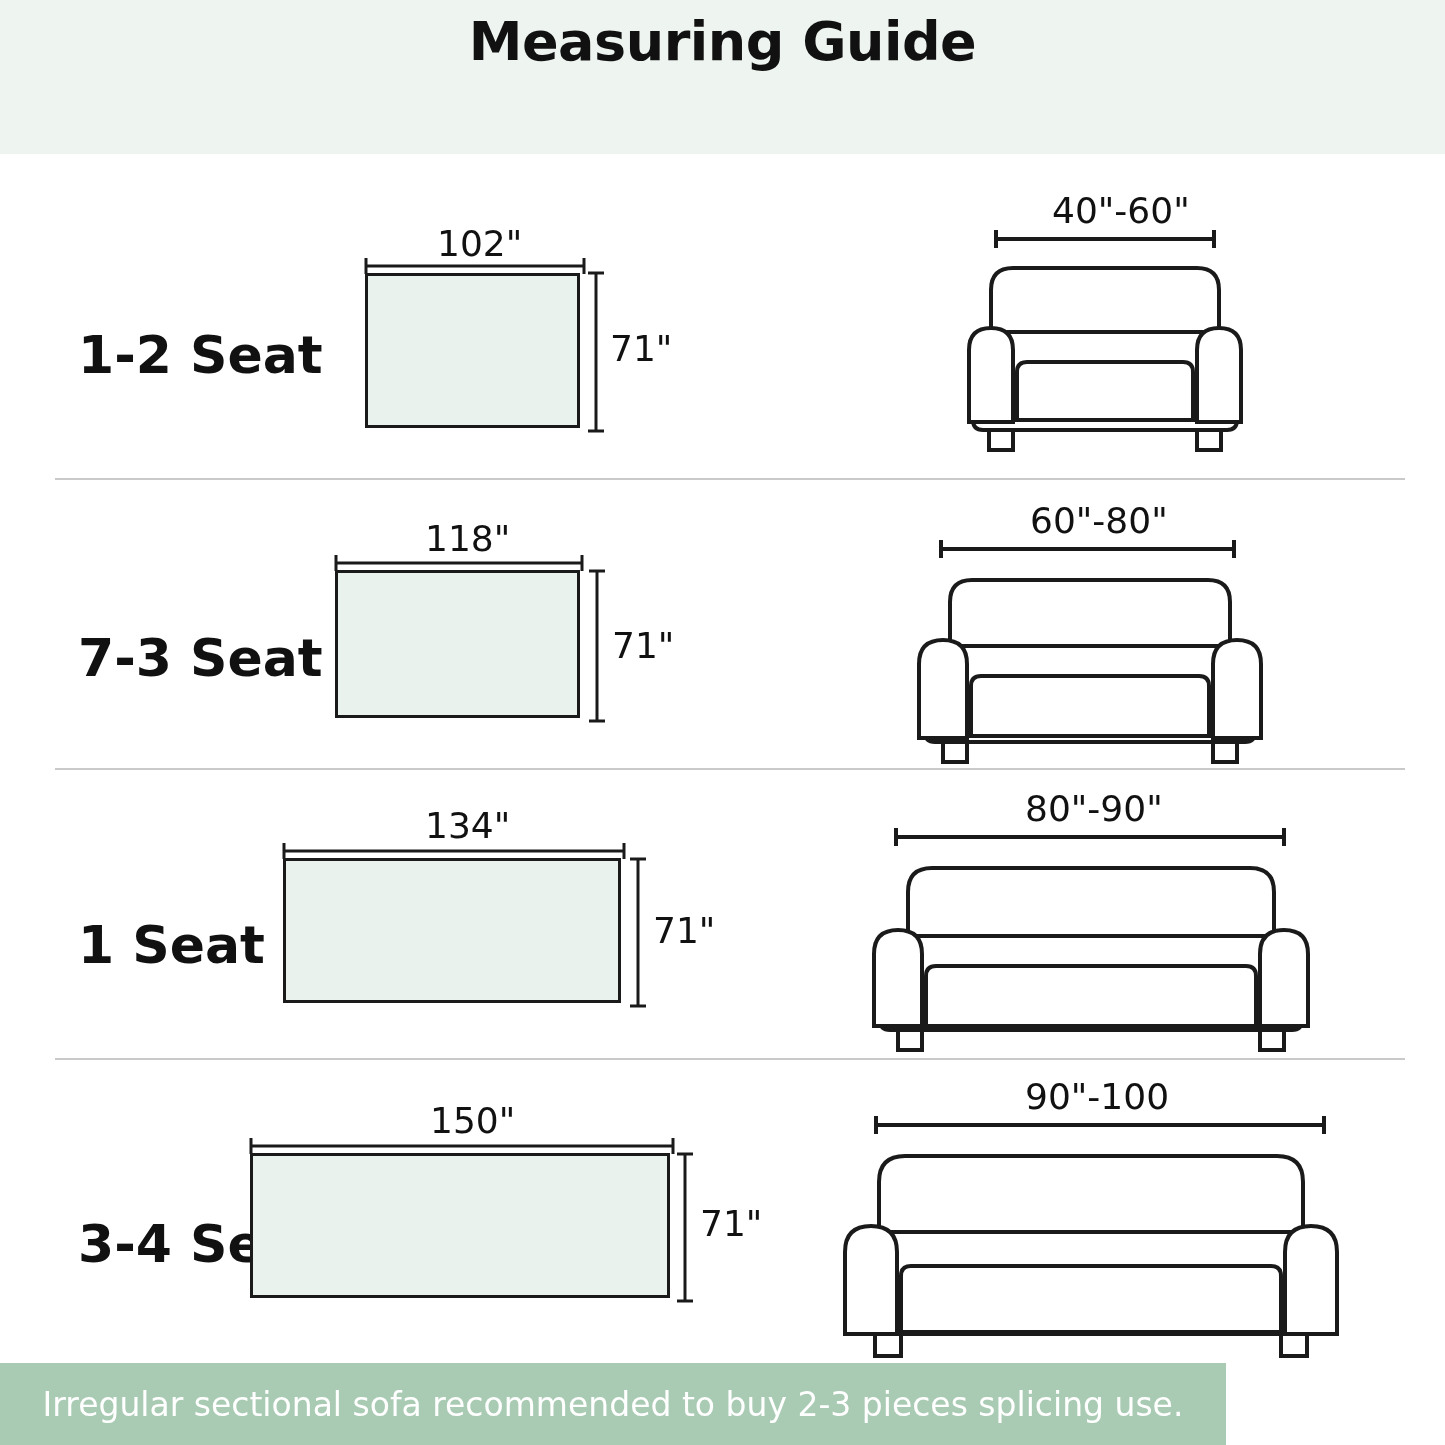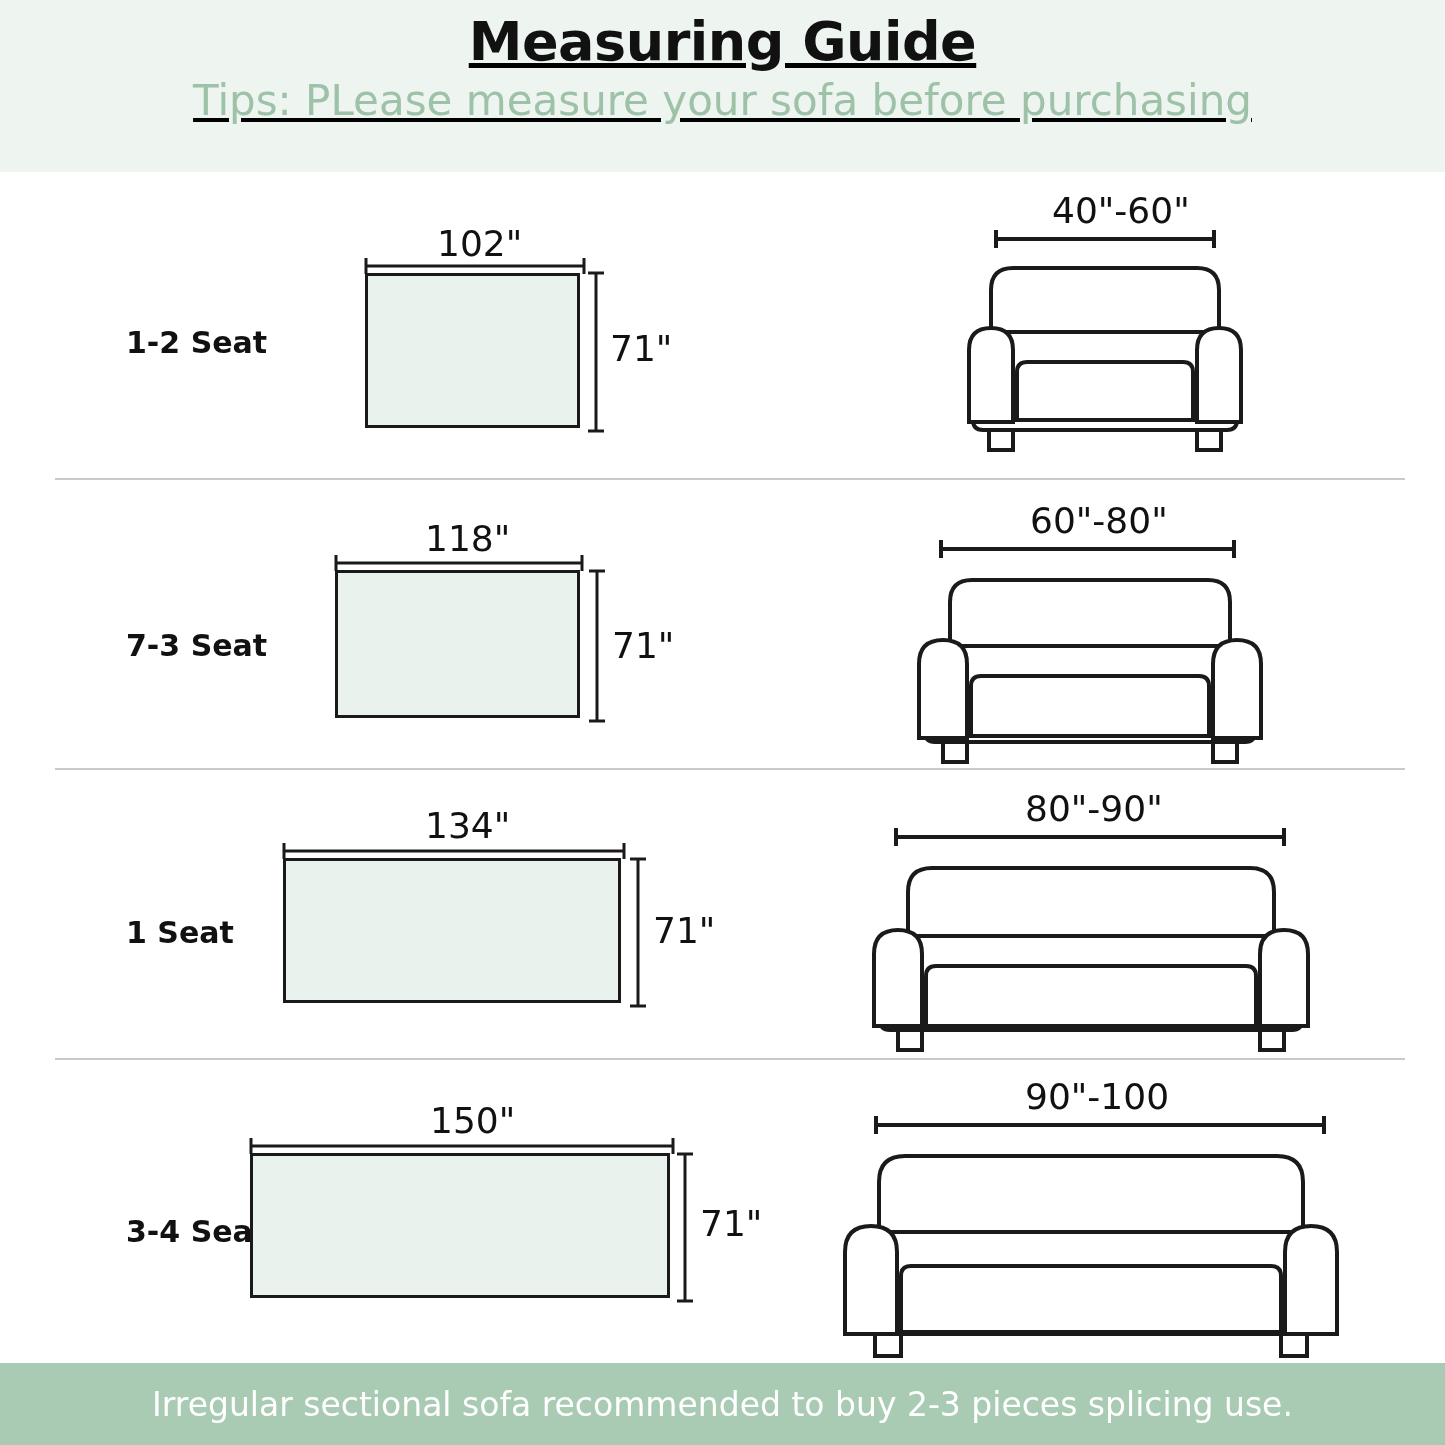--- a/index.html
+++ b/index.html
@@ -19,25 +19,24 @@
     height: 1445px;
     box-sizing: border-box;
   }
 
   
   .header {
     position: absolute;
     left: 0;
     top: 0;
     width: 1445px;
-    height: 172px;
+    height: 154px;
     background: #eef4ef;
     text-align: center;
     box-sizing: border-box;
-    text-decoration: underline;
   }
   .header-title {
     margin: 0;
     padding-top: 14px;
     font-size: 54px;
     font-weight: bold;
     color: #111111;
     letter-spacing: -0.5px;
     line-height: 1.05;
     font-family: "DejaVu Sans", sans-serif;
@@ -50,21 +49,21 @@
     font-weight: normal;
     line-height: 1.05;
     font-family: "DejaVu Sans", sans-serif;
   }
 
   
   .footer {
     position: absolute;
     left: 0;
     bottom: 0;
-    width: 1445px;
+    width: 1226px;
     height: 82px;
     background: #a9cbb3;
     color: #ffffff;
     font-size: 33px;
     display: flex;
     align-items: center;
     justify-content: center;
     text-align: center;
     box-sizing: border-box;
   }
@@ -84,25 +83,24 @@
   }
   .row-divider {
     position: absolute;
     left: 55px;
     width: 1350px;
     height: 2px;
     background: #c9c9c9;
   }
   .row-label {
     position: absolute;
-    font-size: 30px;
+    font-size: 52px;
     font-weight: bold;
     color: #111111;
     white-space: nowrap;
-    margin-left: 48px;
   }
 
   
   .dim-rect {
     position: absolute;
     background: #e9f2ec;
     border: 3px solid #1a1a1a;
     box-sizing: border-box;
   }
   .dim-text {
@@ -116,21 +114,20 @@
   }
   svg { display: block; overflow: visible; }
 </style>
 </head>
 <body>
 
 <div class="page">
 
   <div class="header">
     <h1 class="header-title">Measuring Guide</h1>
-    <p class="header-sub">Tips: PLease measure your sofa before purchasing</p>
   </div>
 
   <div class="rows">
 
     <div class="row" style="top:0px; height:330px;">
       <div class="row-label" style="left:78px; top:175px;">1-2 Seat</div>
 
       <div class="dim-rect" style="left:365px; top:123px; width:215px; height:155px;"></div>
       <div class="dim-text" style="left:437px; top:73px;">102"</div>
       <div class="dim-text" style="left:610px; top:178px;">71"</div>

